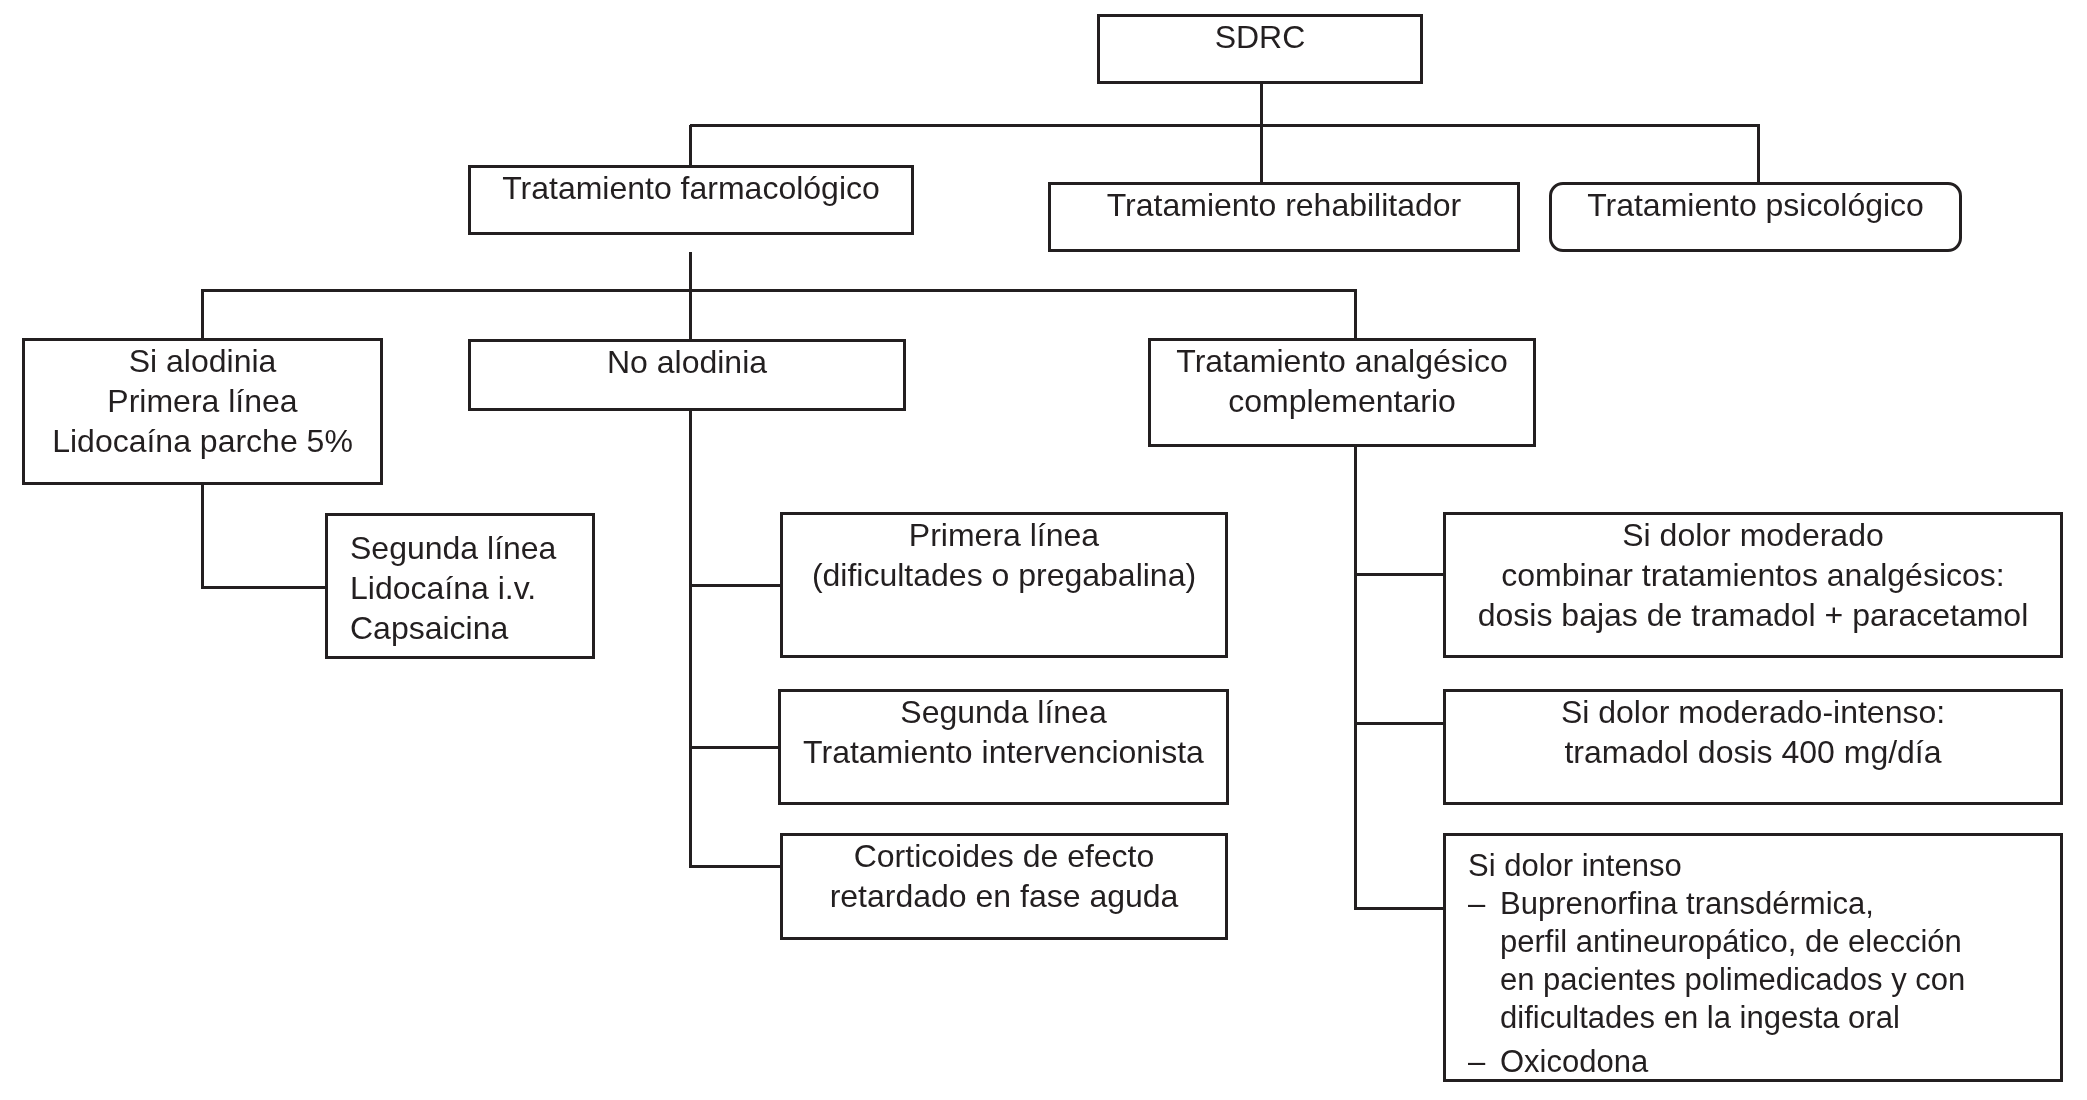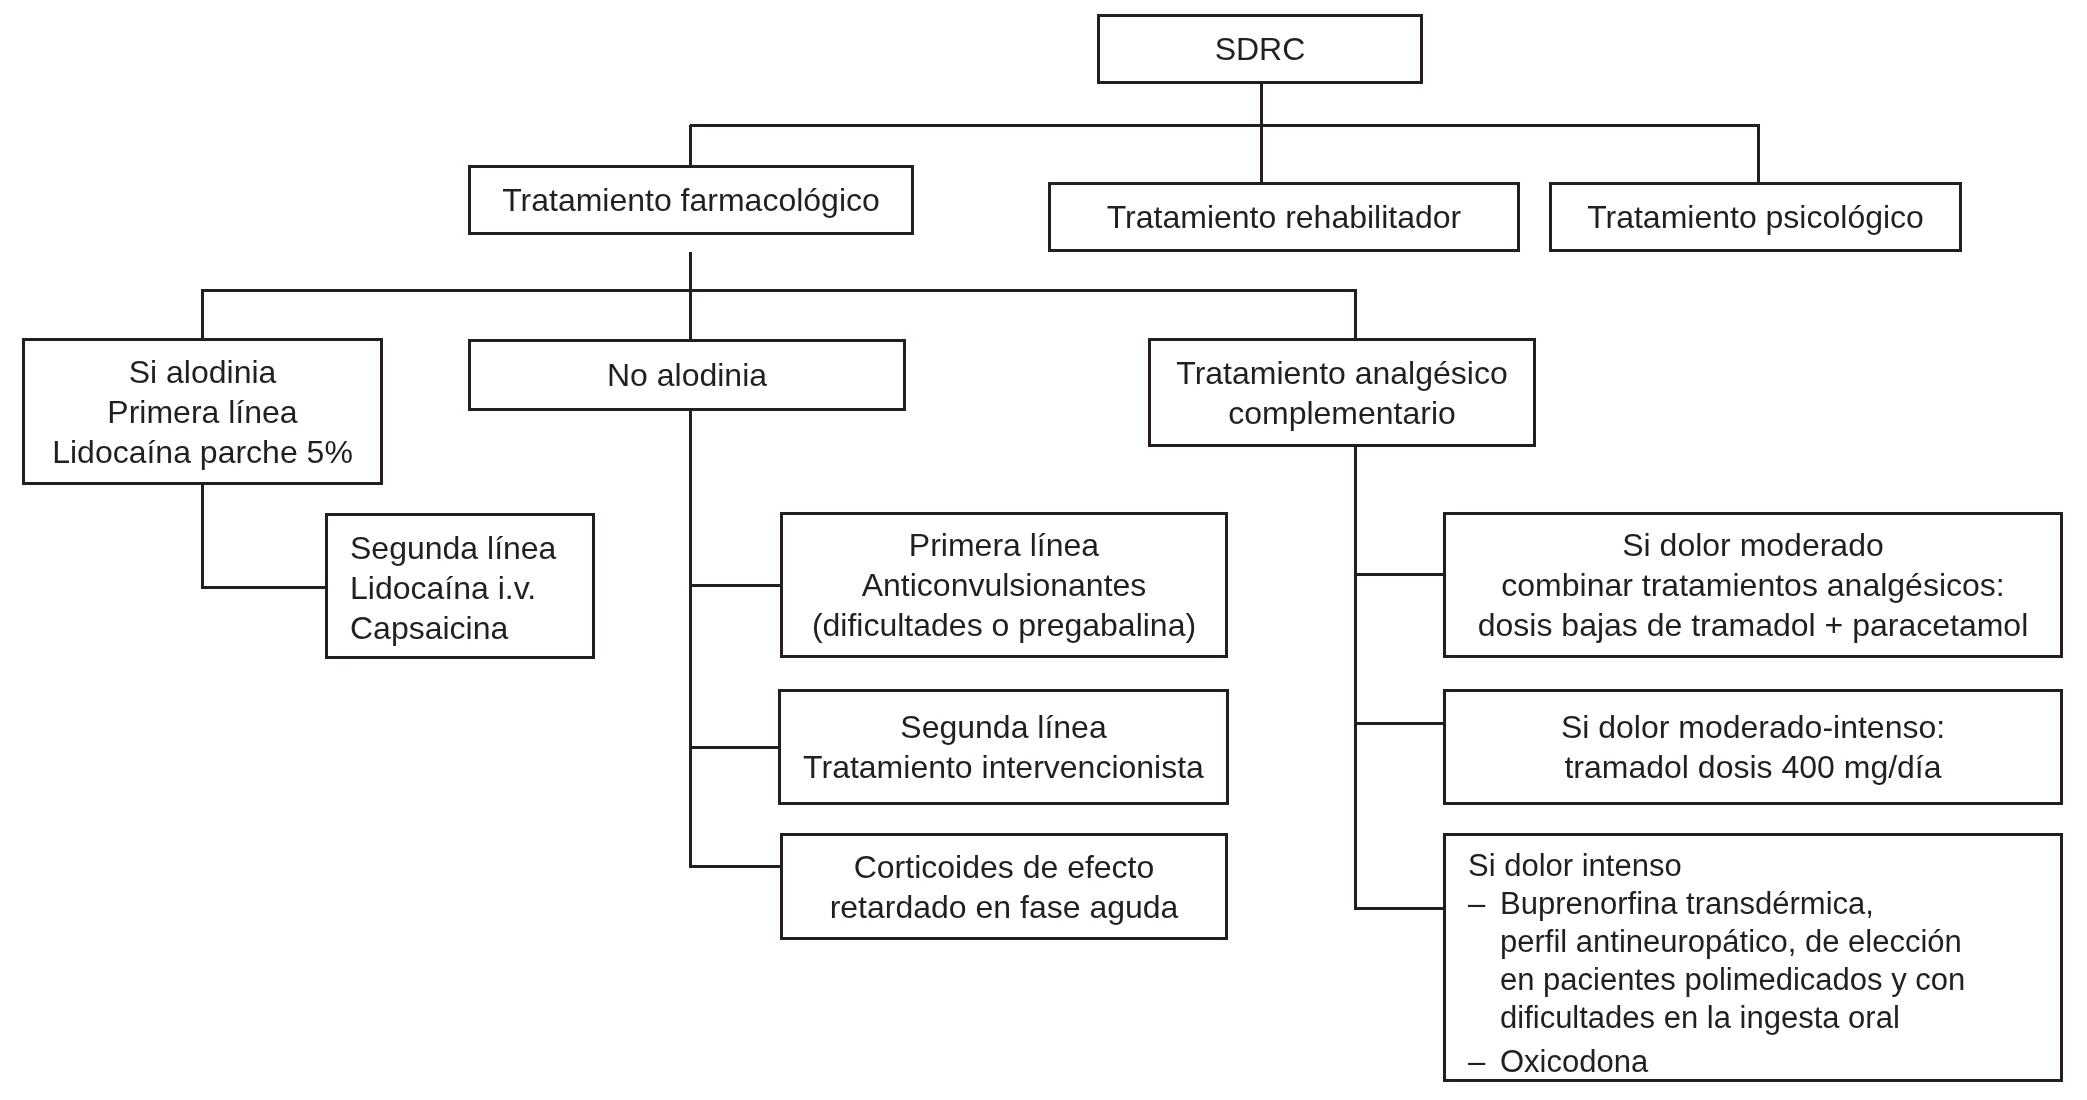--- a/index.html
+++ b/index.html
@@ -10,21 +10,21 @@
     font-family:"Liberation Sans","DejaVu Sans",sans-serif;
     color:#231f20;
   }
   .box{
     position:absolute;
     box-sizing:border-box;
     background:#ffffff;
     border:3px solid #231f20;
     display:flex;
     flex-direction:column;
-    justify-content:center;
+    justify-content:flex-start;
     align-items:center;
     text-align:center;
     font-size:32px;
     line-height:40px;
     z-index:2;
   }
   .box--left{
     align-items:flex-start;
     text-align:left;
     justify-content:flex-start;
@@ -65,21 +65,21 @@
   </div>
 
   <div class="box" style="left:468px;top:165px;width:446px;height:70px;">
     <span class="tline">Tratamiento farmacológico</span>
   </div>
 
   <div class="box" style="left:1048px;top:182px;width:472px;height:70px;">
     <span class="tline">Tratamiento rehabilitador</span>
   </div>
 
-  <div class="box" style="left:1549px;top:182px;width:413px;height:70px;">
+  <div class="box" style="left:1549px;top:182px;width:413px;height:70px;border-radius:14px;">
     <span class="tline">Tratamiento psicológico</span>
   </div>
 
   <div class="box" style="left:22px;top:338px;width:361px;height:147px;">
     <span class="tline">Si alodinia</span>
     <span class="tline">Primera línea</span>
     <span class="tline">Lidocaína parche 5%</span>
   </div>
 
   <div class="box" style="left:468px;top:339px;width:438px;height:72px;">
@@ -92,21 +92,20 @@
   </div>
 
   <div class="box box--left" style="left:325px;top:513px;width:270px;height:146px;padding:12px 10px 0 22px;">
     <span class="tline">Segunda línea</span>
     <span class="tline">Lidocaína i.v.</span>
     <span class="tline">Capsaicina</span>
   </div>
 
   <div class="box" style="left:780px;top:512px;width:448px;height:146px;">
     <span class="tline">Primera línea</span>
-    <span class="tline">Anticonvulsionantes</span>
     <span class="tline">(dificultades o pregabalina)</span>
   </div>
 
   <div class="box" style="left:778px;top:689px;width:451px;height:116px;">
     <span class="tline">Segunda línea</span>
     <span class="tline">Tratamiento intervencionista</span>
   </div>
 
   <div class="box" style="left:780px;top:833px;width:448px;height:107px;">
     <span class="tline">Corticoides de efecto</span>

